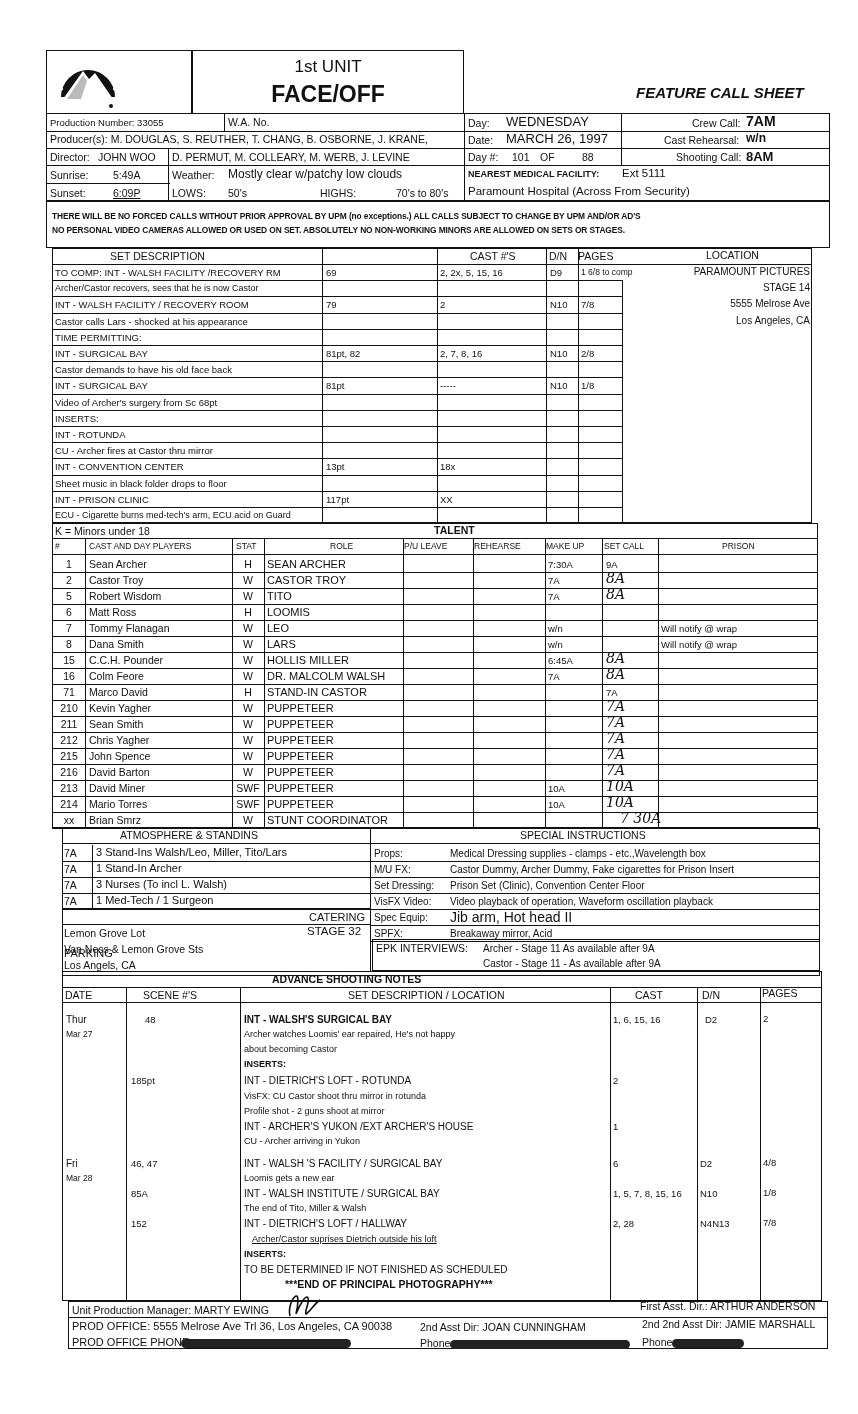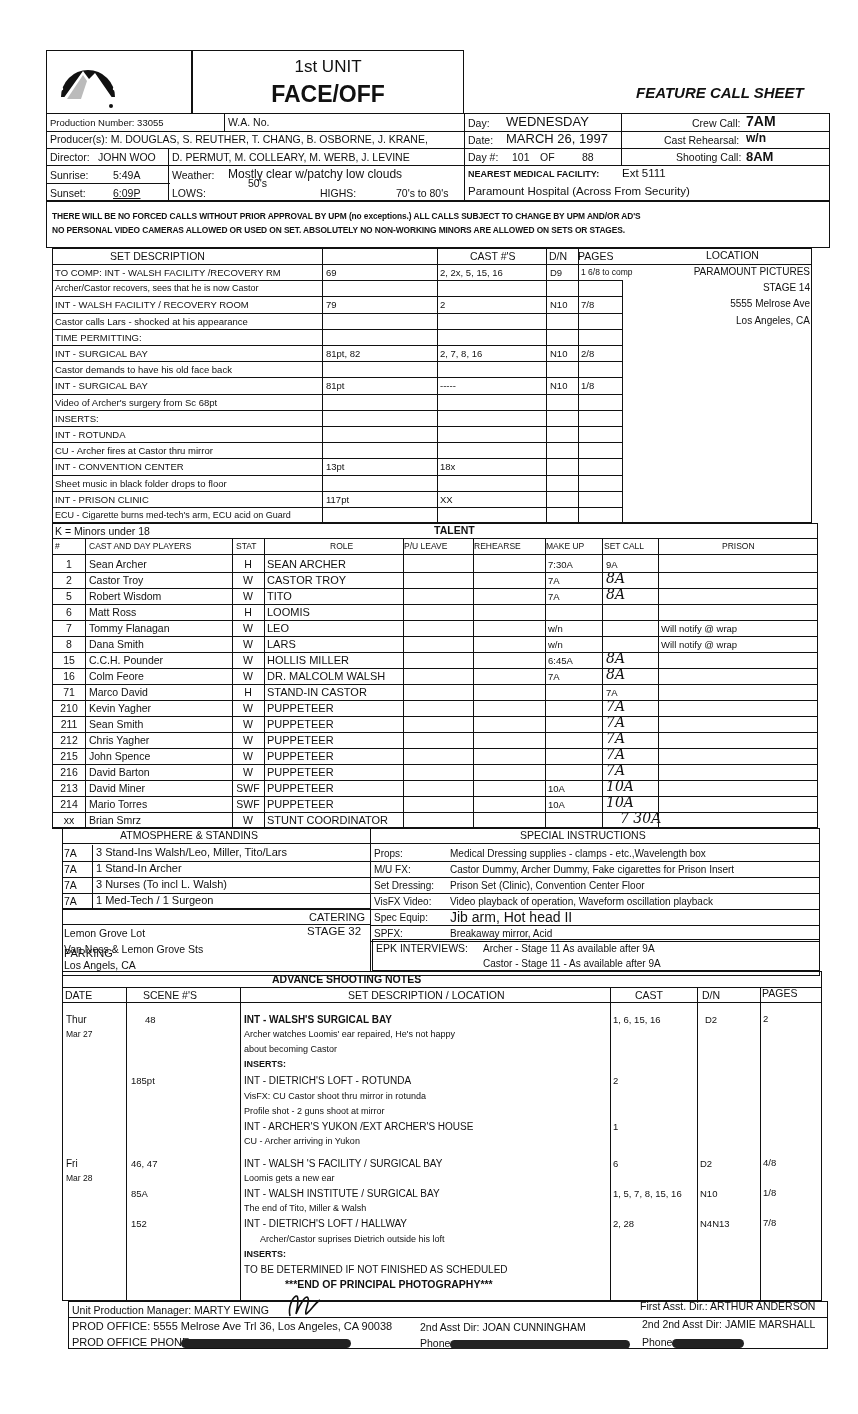--- a/index.html
+++ b/index.html
@@ -61,21 +61,21 @@
 <div class="t" style="left:50px;top:151px;">Director:</div>
 <div class="t" style="left:98px;top:151px;">JOHN WOO</div>
 <div class="t" style="left:172px;top:151px;">D. PERMUT, M. COLLEARY, M. WERB, J. LEVINE</div>
 <div class="t" style="left:50px;top:169px;">Sunrise:</div>
 <div class="t" style="left:113px;top:169px;">5:49A</div>
 <div class="t" style="left:50px;top:187px;">Sunset:</div>
 <div class="t" style="left:113px;top:187px;text-decoration:underline;">6:09P</div>
 <div class="t" style="left:172px;top:169px;">Weather:</div>
 <div class="t" style="left:228px;top:168px;font-size:12px;">Mostly clear w/patchy low clouds</div>
 <div class="t" style="left:172px;top:187px;">LOWS:</div>
-<div class="t" style="left:228px;top:177px;margin-left:20px;">50's</div>
+<div class="t" style="left:228px;top:187px;">50's</div>
 <div class="t" style="left:320px;top:187px;">HIGHS:</div>
 <div class="t" style="left:396px;top:187px;">70's to 80's</div>
 
 <div class="t" style="left:468px;top:117px;">Day:</div>
 <div class="t" style="left:506px;top:114px;font-size:13px;line-height:15px;">WEDNESDAY</div>
 <div class="t" style="left:468px;top:134px;">Date:</div>
 <div class="t" style="left:506px;top:131px;font-size:13px;line-height:15px;">MARCH 26, 1997</div>
 <div class="t" style="left:468px;top:151px;">Day #:</div>
 <div class="t" style="left:512px;top:151px;">101</div>
 <div class="t" style="left:540px;top:151px;">OF</div>
@@ -408,21 +408,21 @@
     <div class="t" style="left:244px;top:1187px;font-size:10px;">INT - WALSH INSTITUTE / SURGICAL BAY</div>
     <div class="t" style="left:613px;top:1187px;font-size:9.5px;">1, 5, 7, 8, 15, 16</div>
     <div class="t" style="left:700px;top:1187px;font-size:9.5px;">N10</div>
     <div class="t" style="left:763px;top:1186px;font-size:9.5px;">1/8</div>
     <div class="t" style="left:244px;top:1202px;font-size:9px;">The end of Tito, Miller &amp; Walsh</div>
     <div class="t" style="left:131px;top:1217px;font-size:9.5px;">152</div>
     <div class="t" style="left:244px;top:1217px;font-size:10px;">INT - DIETRICH'S LOFT / HALLWAY</div>
     <div class="t" style="left:613px;top:1217px;font-size:9.5px;">2, 28</div>
     <div class="t" style="left:700px;top:1217px;font-size:9.5px;">N4N13</div>
     <div class="t" style="left:763px;top:1216px;font-size:9.5px;">7/8</div>
-    <div class="t" style="left:260px;top:1233px;font-size:9px;">Archer/Castor suprises Dietrich outside his loft</div>
+    <div class="t" style="left:252px;top:1233px;font-size:9px;text-decoration:underline;">Archer/Castor suprises Dietrich outside his loft</div>
     <div class="t b" style="left:244px;top:1248px;font-size:9px;">INSERTS:</div>
     <div class="t" style="left:244px;top:1263px;font-size:10px;">TO BE DETERMINED IF NOT FINISHED AS SCHEDULED</div>
   </div>
 <div class="t b" style="left:285px;top:1278px;">***END OF PRINCIPAL PHOTOGRAPHY***</div>
 <svg width="40" height="30" viewBox="0 0 40 30" style="position:absolute;left:286px;top:1290px;">
   <path d="M4 26 C2 18 6 8 10 6 C13 5 12 16 10 24 C14 14 20 4 22 8 C24 12 18 22 20 24 C24 22 28 14 34 10" fill="none" stroke="#111" stroke-width="1.6"></path>
 </svg>
 
 <div class="box" style="left:68px;top:1301px;width:760px;height:48px;"></div>
 <div class="hl" style="left:68px;top:1317px;width:760px;"></div>

